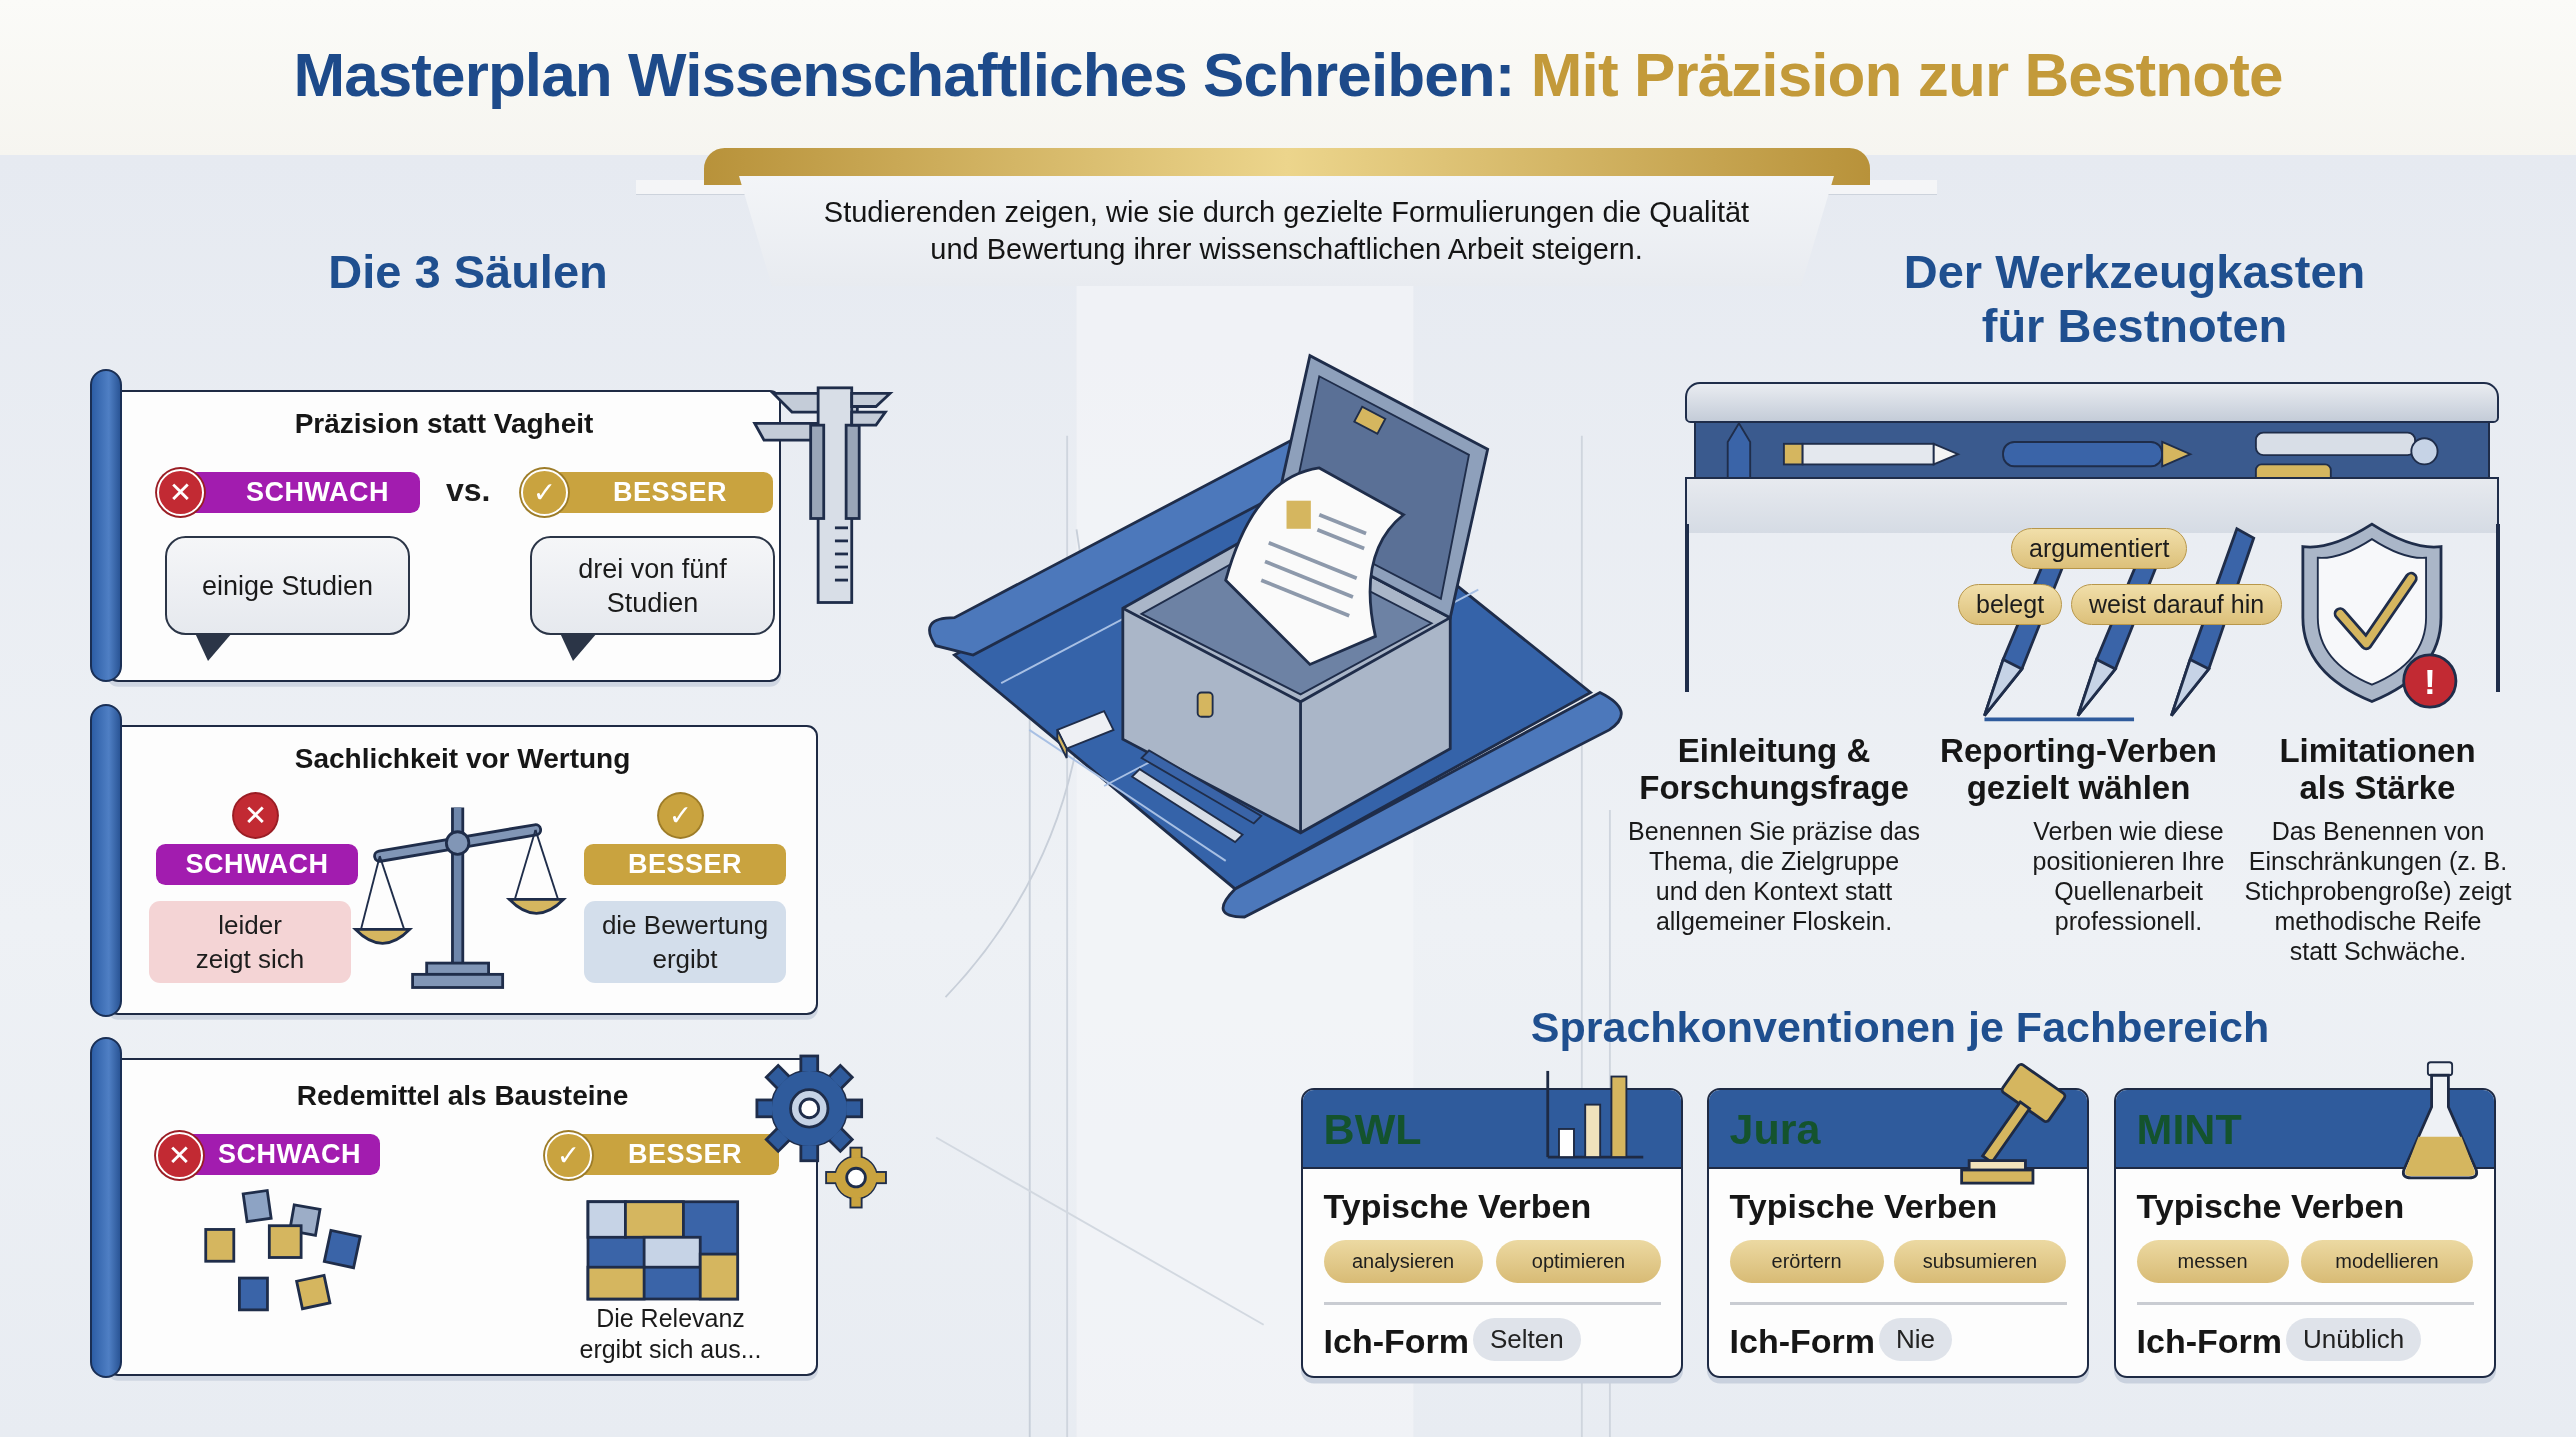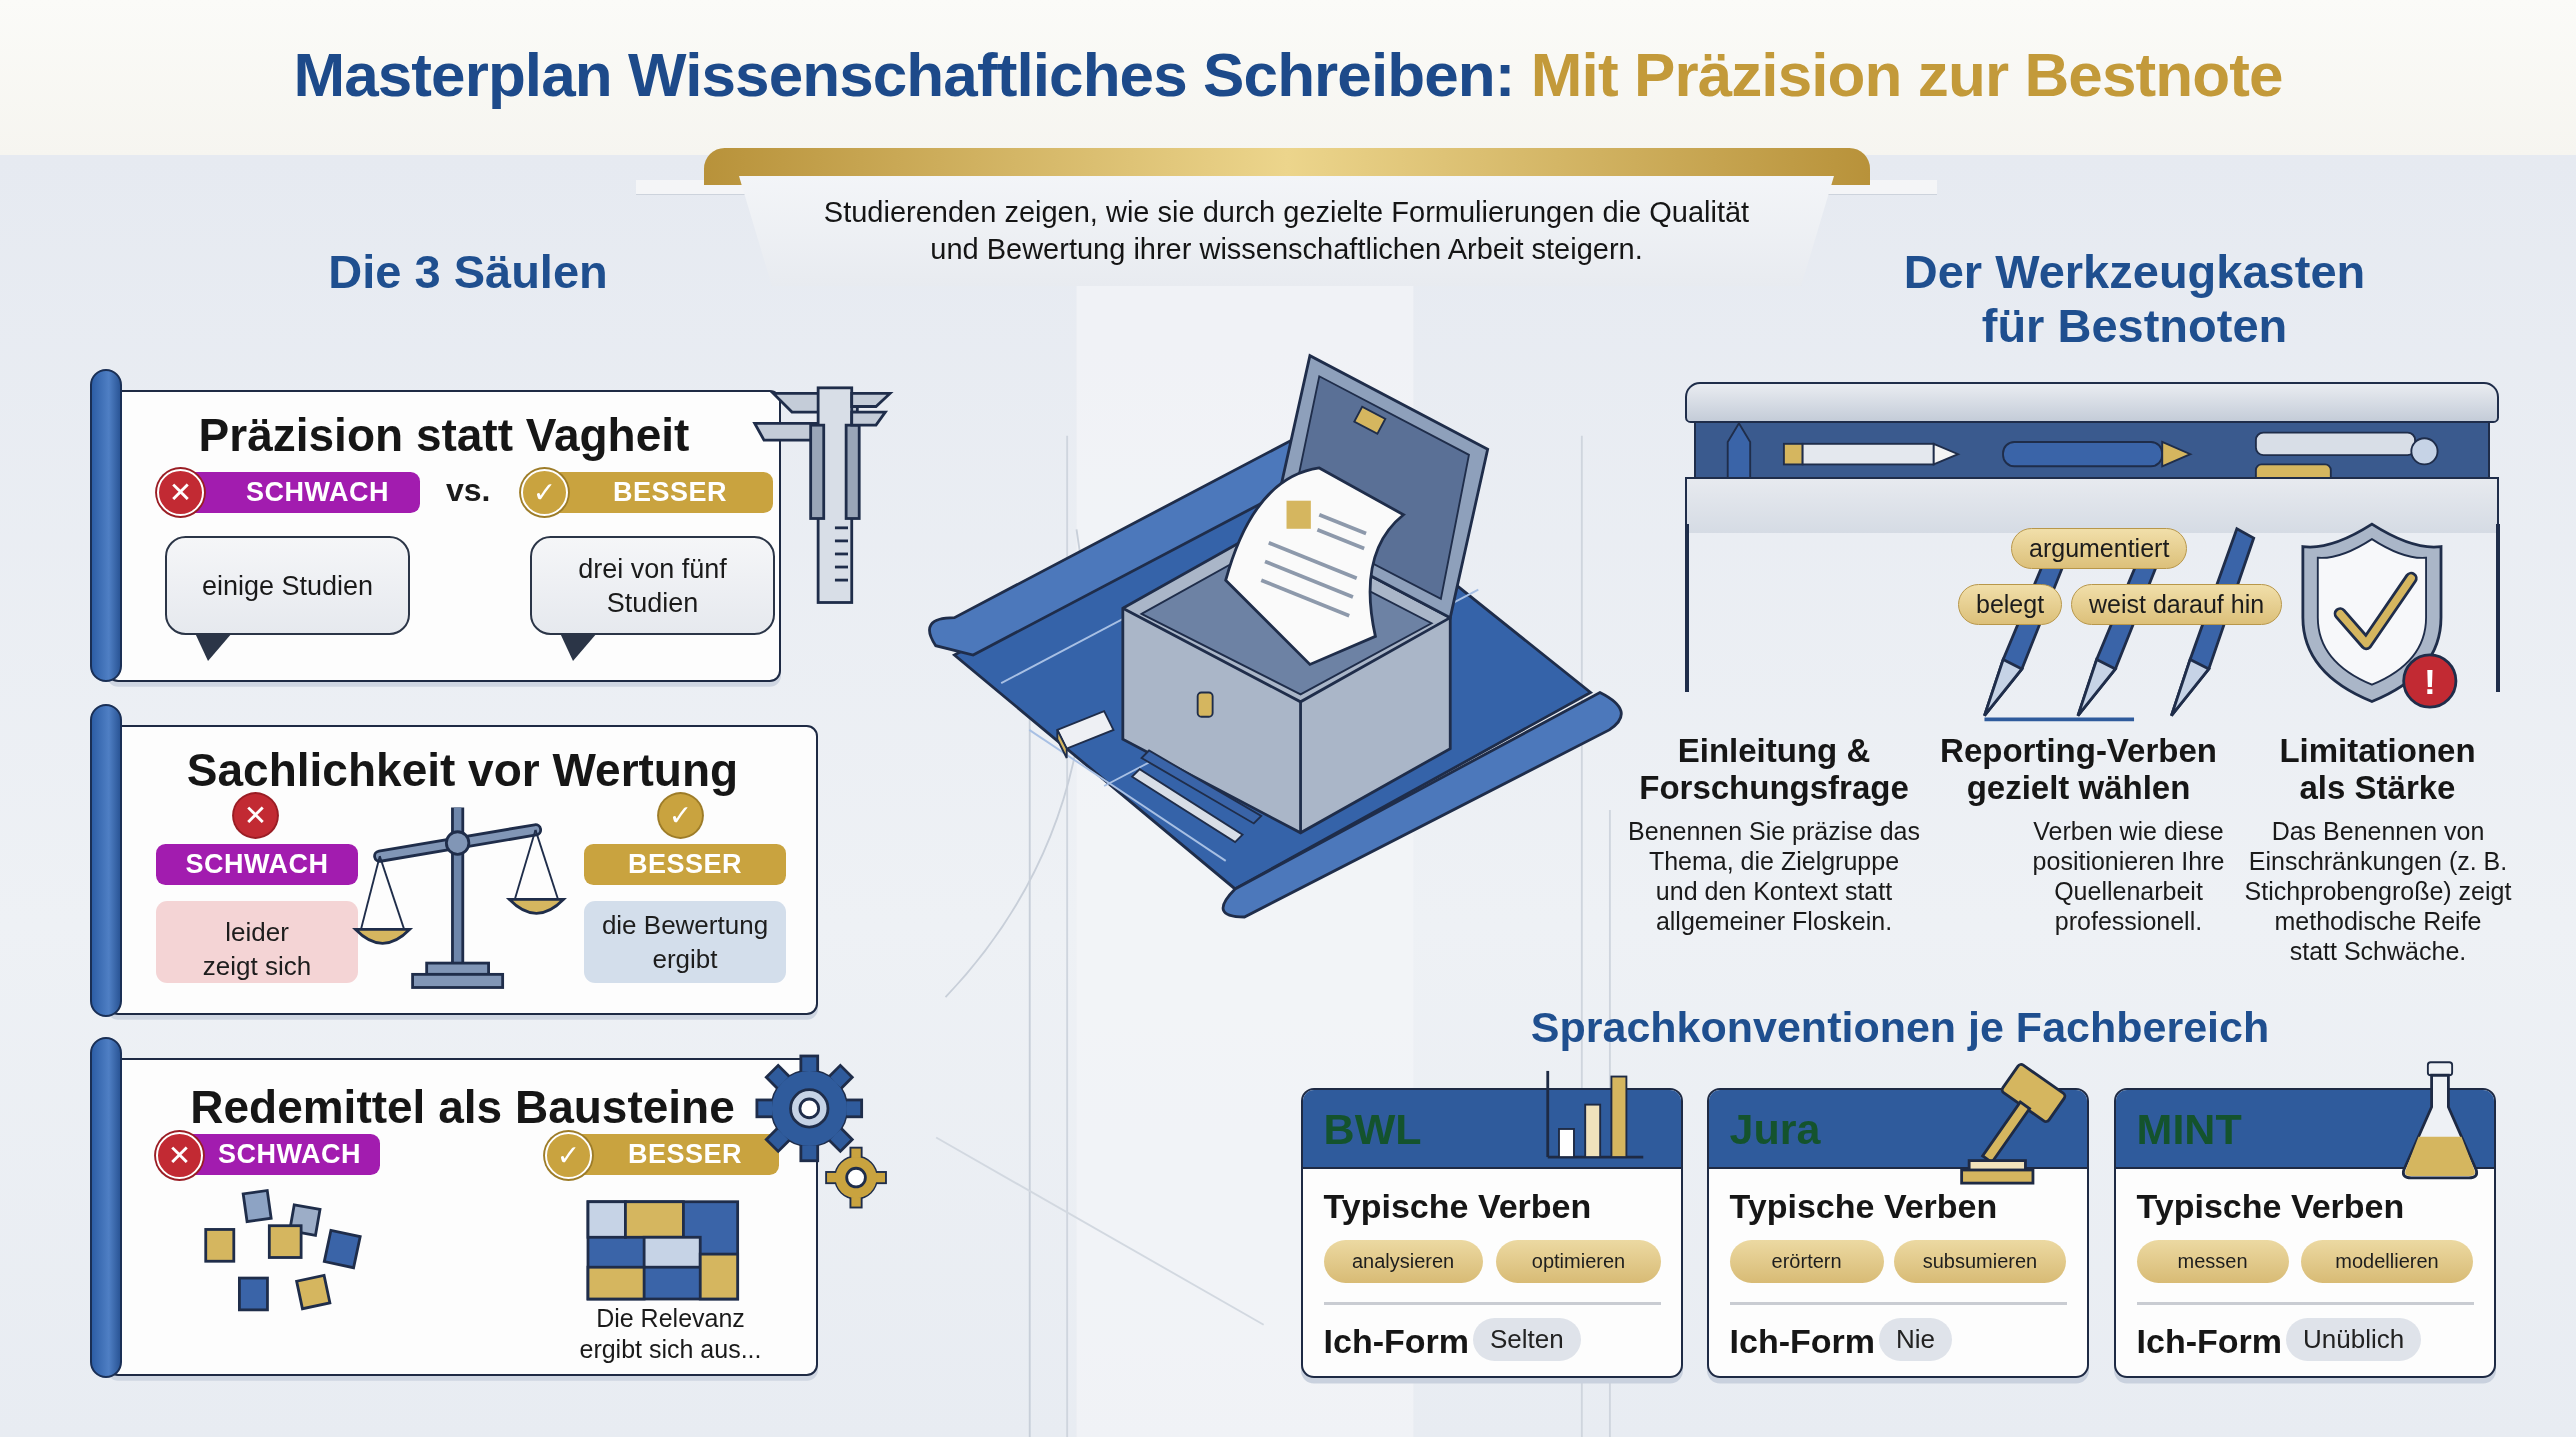--- a/index.html
+++ b/index.html
@@ -62,21 +62,21 @@
     background: linear-gradient(90deg, #2d5ea6, #4f7fc4 60%, #2a5596);
     border: 2.8px solid #1a2f55;
   }
   .pillar .card {
     position: absolute; background: #fdfdfd; border: 2.8px solid #1e2a44;
     border-radius: 0 11.2px 11.2px 11.2px;
     box-shadow: 0 4.7px 0 #cfd6e2;
   }
   .pillar .card-title {
     position: absolute; width: 100%; text-align: center; font-weight: 700;
-    font-size: 46px; color: #161616;
+    font-size: 28px; color: #161616;
   }
   .label-pill {
     position: absolute; height: 41px; border-radius: 9.4px; color: #fff;
     font-weight: 700; font-size: 27px; letter-spacing: 0.5px;
     display: flex; align-items: center; justify-content: center;
   }
   .pill-red { background: #a21caf; }
   .pill-gold { background: #c9a33f; }
   .pill-icon {
     position: absolute; width: 47px; height: 47px; border-radius: 50%;
@@ -242,21 +242,21 @@
 
 <div class="pillar" style="left:90px; top:704px;">
   <div class="card" style="left:17px; top:20.6px; width:711px; height:290px;"></div>
   <div class="scroll-rod" style="height:313px;"></div>
   <div class="card-title" style="left:17px; top:39px; width:711px;">Sachlichkeit vor Wertung</div>
 
   <div class="pill-icon icon-red" style="left:144px; top:90px; width:43px; height:43px; border:none;">✕</div>
   <div class="label-pill pill-red" style="left:66px; top:140px; width:202px;">
     <span>SCHWACH</span>
   </div>
-  <div class="soft-box soft-red" style="left:66px; top:197px; width:202px; height:82px;justify-content:flex-end;">
+  <div class="soft-box soft-red" style="left:59px; top:197px; width:202px; height:82px;">
     <span>leider</span>
     <span>zeigt sich</span>
   </div>
 
   <svg width="197" height="197" style="left:271px; top:94px;" viewBox="0 0 210 210">
     <line x1="103" y1="10" x2="103" y2="180" stroke="#1f2d4a" stroke-width="14"></line>
     <line x1="103" y1="10" x2="103" y2="180" stroke="#6e86aa" stroke-width="8"></line>
     <line x1="20" y1="62" x2="186" y2="34" stroke="#1f2d4a" stroke-width="14" stroke-linecap="round"></line>
     <line x1="20" y1="62" x2="186" y2="34" stroke="#8196b6" stroke-width="8" stroke-linecap="round"></line>
     <circle cx="103" cy="48" r="12" fill="#8196b6" stroke="#1f2d4a" stroke-width="3"></circle>

